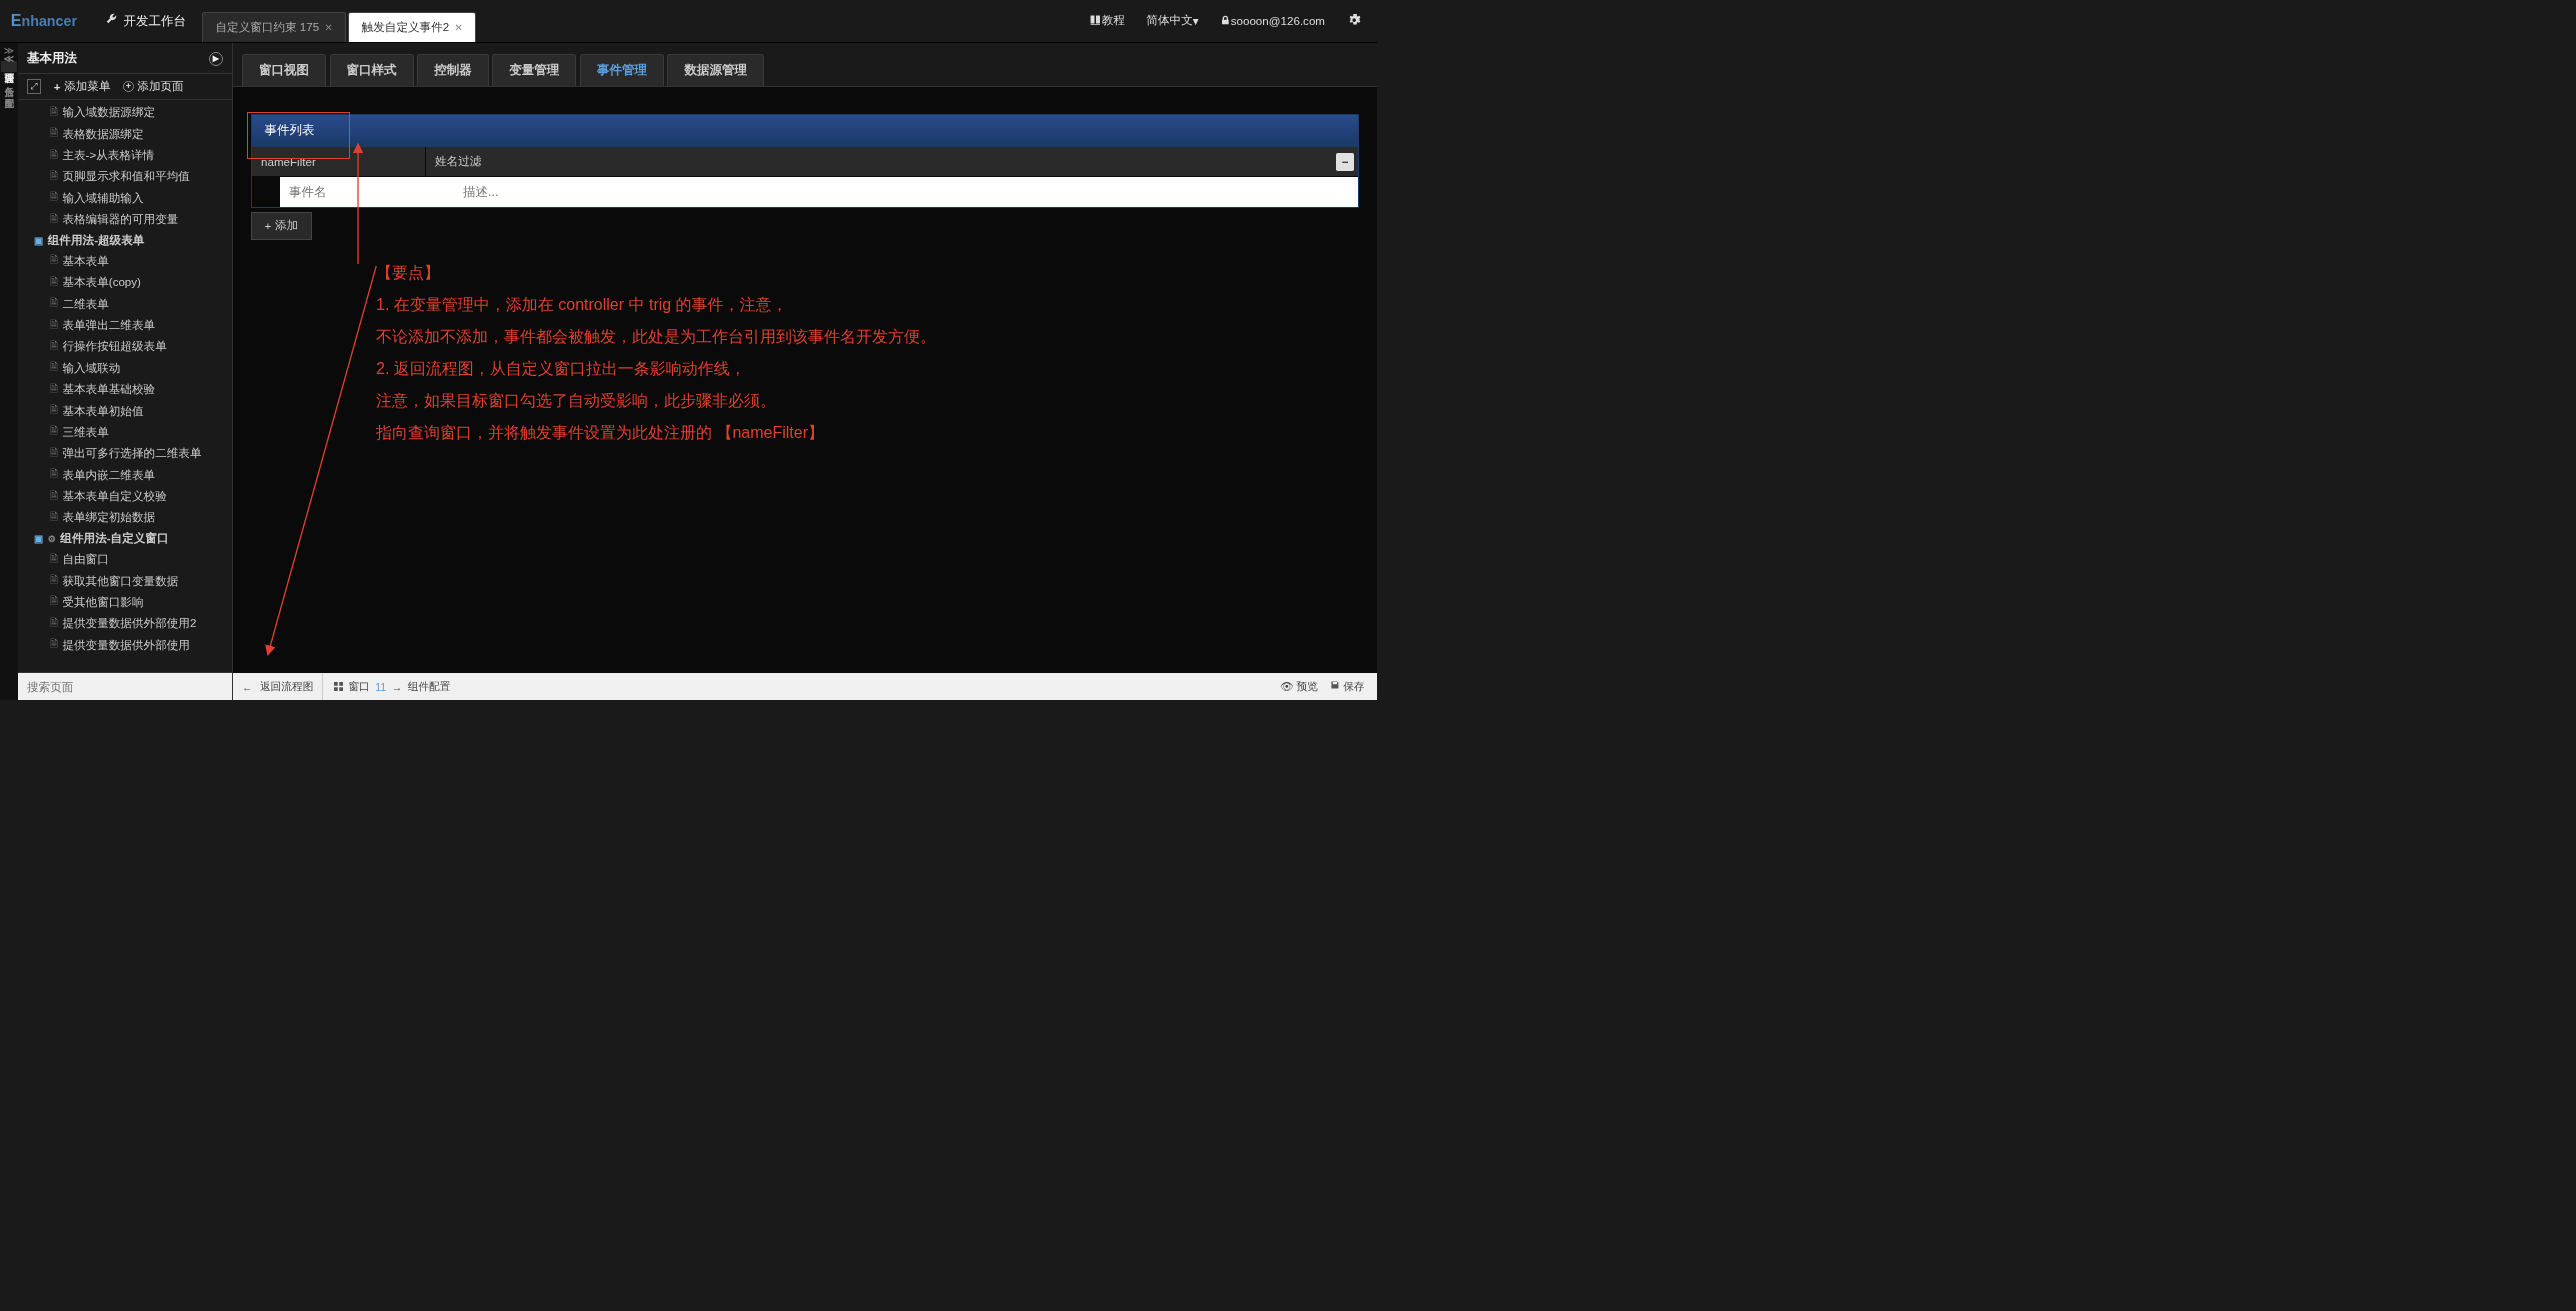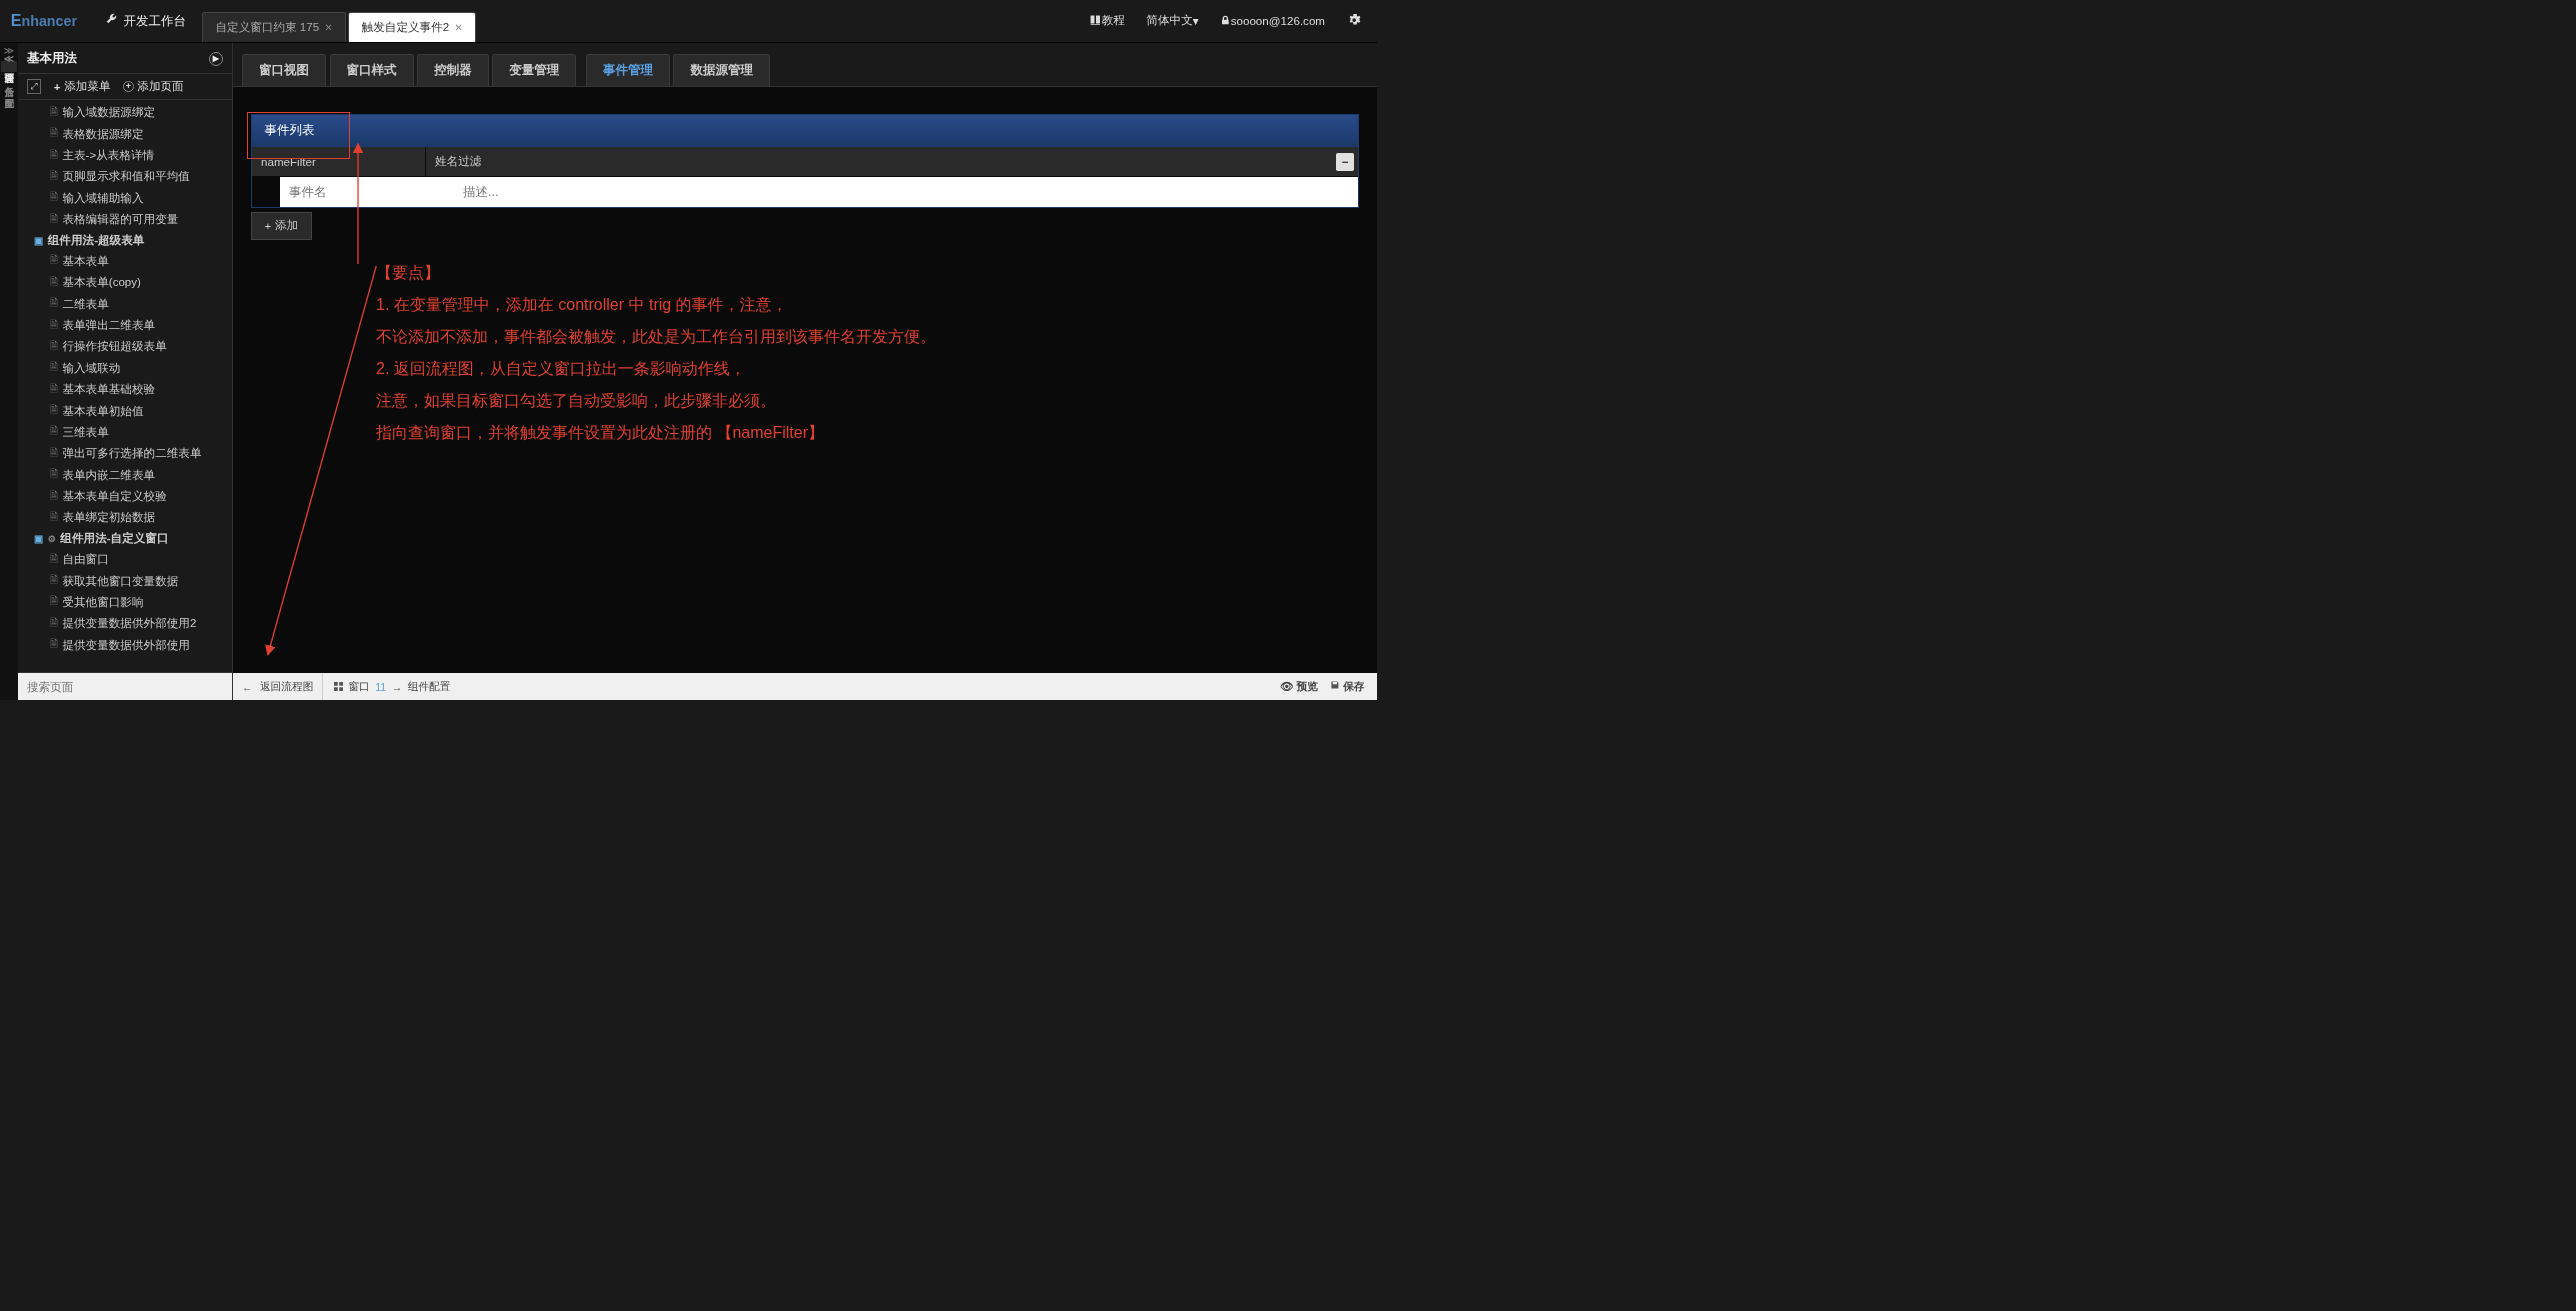--- a/index.html
+++ b/index.html
@@ -206,21 +206,21 @@
   background: #2a2a2a;
   border: 0.9px solid #3a3a3a;
   border-bottom: none;
   padding: 7.2px 16px;
   color: #ccc;
   font-size: 12.5px;
   font-weight: bold;
   border-radius: 2.7px 2.7px 0 0;
   cursor: pointer;
 }
-.ctab.active { color: #5a9fe0; background: #2a2a2a; margin-left: 6px; }
+.ctab.active { color: #5a9fe0; background: #2a2a2a; }
 
 .content-body {
   flex: 1;
   padding: 27px 18px 18px 18px;
   position: relative;
 }
 .event-panel {
   border: 0.9px solid #1a3a6a;
   background: #0a0a0a;
 }
@@ -339,21 +339,20 @@
   padding: 0 10.7px;
   height: 100%;
 }
 .bottom-right {
   margin-left: auto;
   display: flex;
   gap: 12.5px;
   padding: 0 12.5px;
   height: 100%;
   align-items: center;
-  font-weight: bold;
 }
 </style>
 </head>
 <body>
 
 <div class="topbar">
   <div class="logo">
     <span class="logo-e">E</span><span>nhancer</span>
   </div>
   <div class="dev-console">

